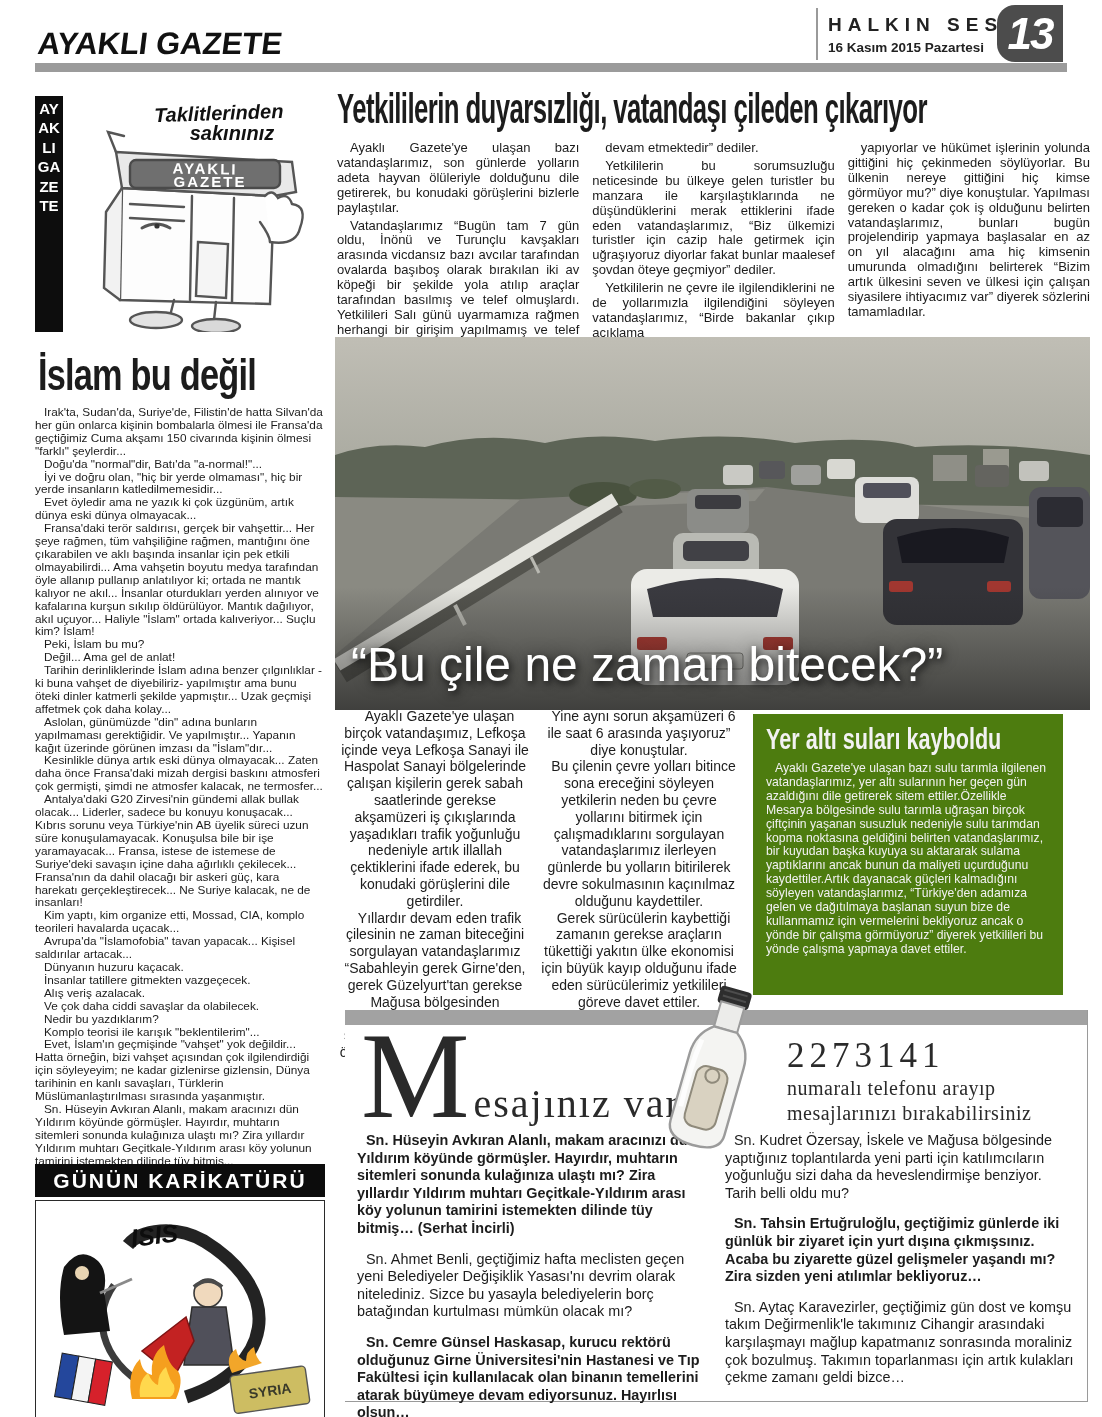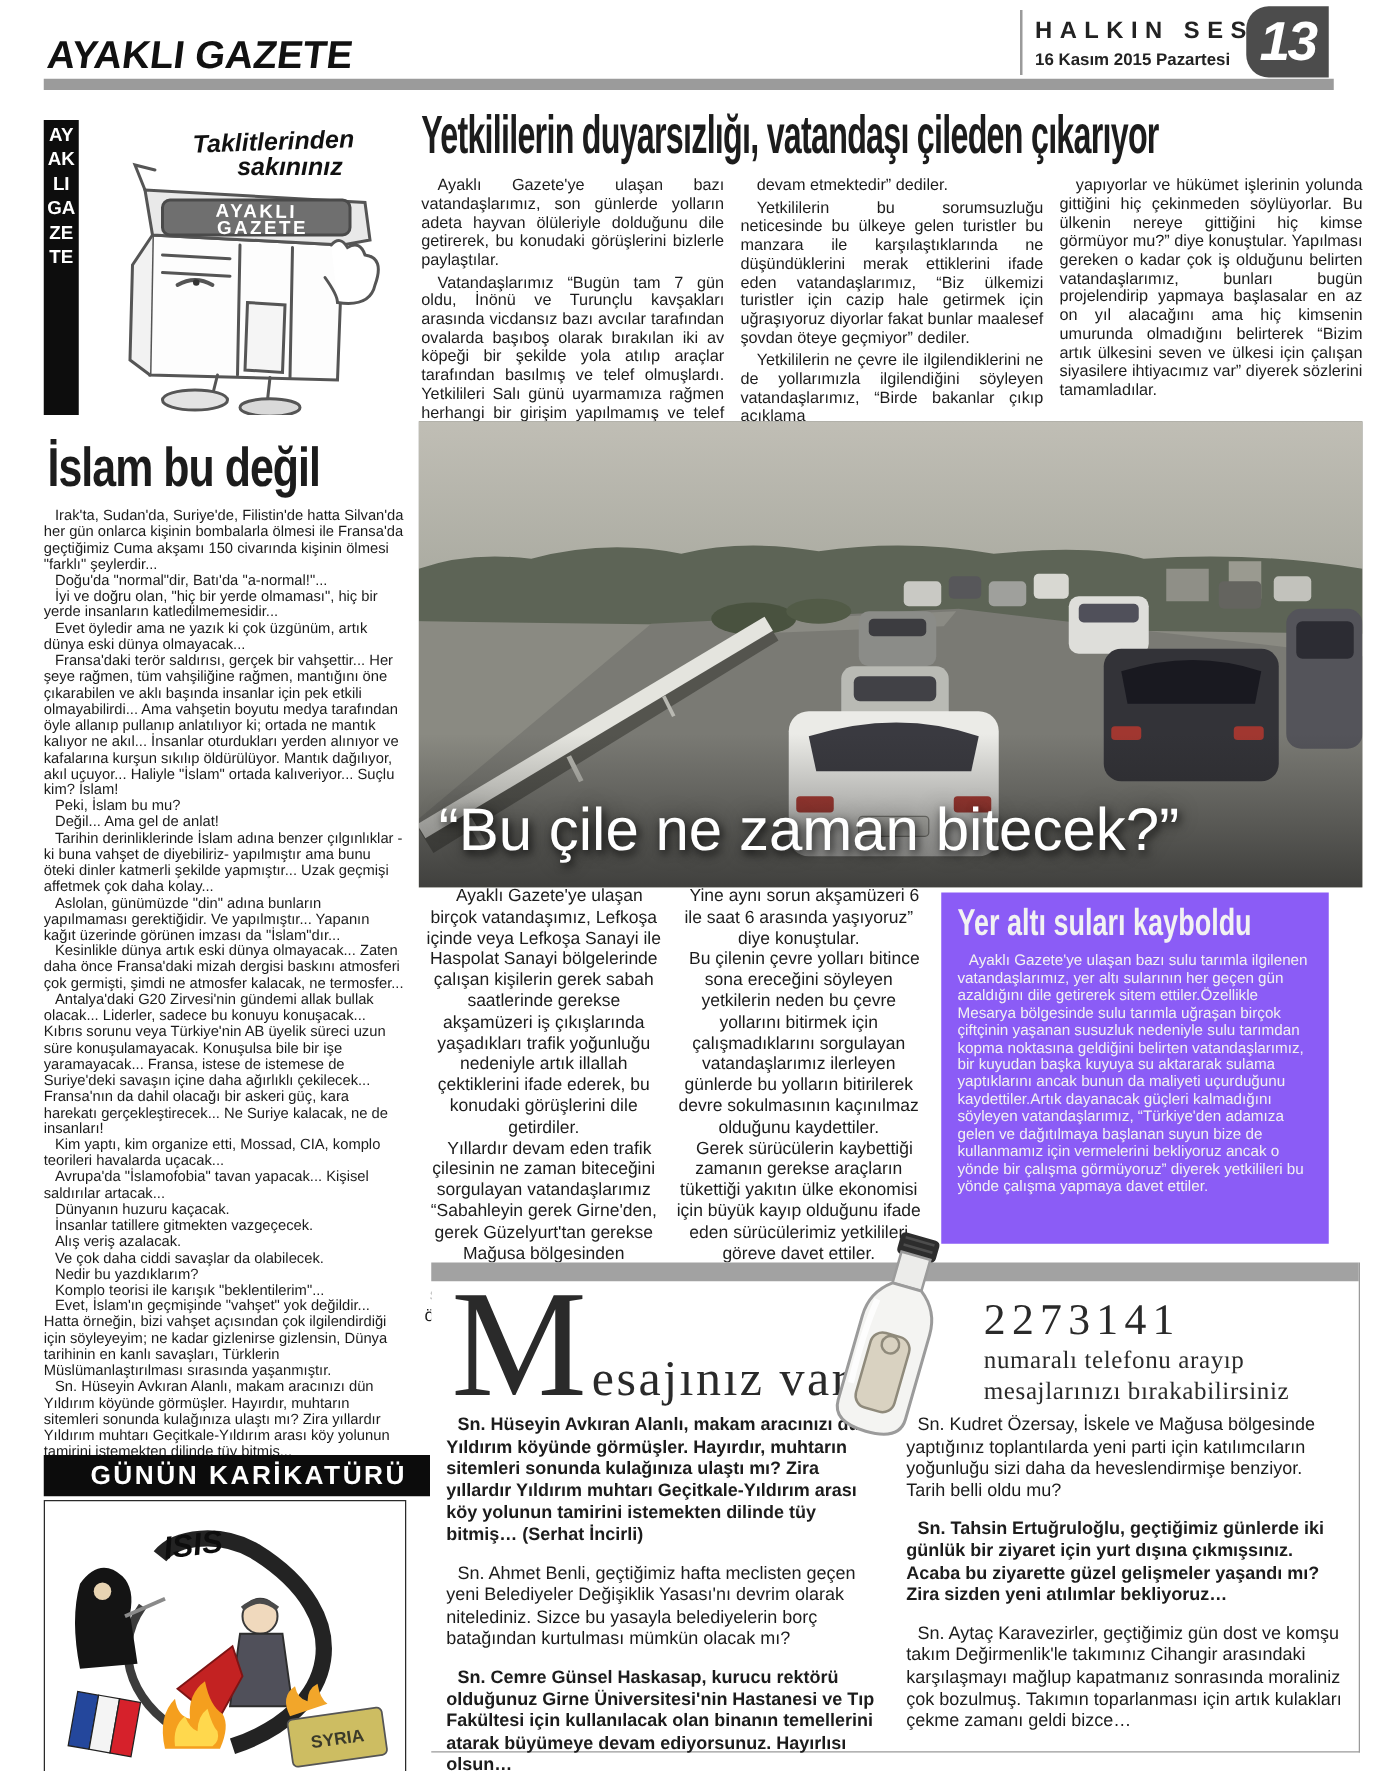--- a/index.html
+++ b/index.html
@@ -23,41 +23,41 @@
   .mascot{position:absolute;left:64px;top:92px;}
   .op-head{position:absolute;left:38px;top:350px;white-space:nowrap;}
   .op-head span{display:inline-block;font-size:44px;font-weight:bold;letter-spacing:-1px;
                 transform:scaleX(.78);transform-origin:0 50%;}
   .op-body{position:absolute;left:35px;top:406px;width:289px;font-size:11.8px;line-height:12.9px;
            text-align:left;}
   .op-body p{margin:0;text-indent:9px;}
   .op-byline{text-align:right;font-weight:bold;text-indent:0 !important;margin-top:2px !important;}
   .gunun{position:absolute;left:35px;top:1164px;width:290px;height:33px;background:#0c0c0c;
          color:#fff;font-weight:bold;font-size:21px;letter-spacing:2px;display:flex;
-         align-items:center;justify-content:center;padding-left:19px;}
+         align-items:center;justify-content:center;}
   .cartoonbox{position:absolute;left:35px;top:1200px;width:288px;height:216px;border:1px solid #2a2a2a;
               background:#fff;overflow:hidden;}
   
   .lead-head{position:absolute;left:337px;top:84px;white-space:nowrap;}
   .lead-head span{display:inline-block;font-size:43px;font-weight:bold;letter-spacing:-1px;
                   transform:scaleX(.60);transform-origin:0 50%;}
   .lead-cols{position:absolute;left:337px;top:141px;width:753px;display:flex;gap:13px;}
   .lead-col{flex:1;font-size:13px;line-height:14.9px;text-align:justify;}
   .lead-col p{margin:0 0 3px 0;text-indent:13px;}
   
   .photo{position:absolute;left:335px;top:337px;width:755px;height:373px;overflow:hidden;background:#8a8a82;}
   .photo-overlay{position:absolute;left:16px;bottom:18px;color:#fff;font-size:48px;font-weight:normal;
                  letter-spacing:0px;white-space:nowrap;text-shadow:2px 3px 7px rgba(0,0,0,.75),0 0 18px rgba(0,0,0,.45);}
   
   .cap1{position:absolute;left:337px;top:708px;width:196px;}
   .cap2{position:absolute;left:537px;top:708px;width:204px;}
   .cap{font-size:14px;line-height:16.8px;text-align:center;}
   .cap p{margin:0;text-indent:9px;}
   
-  .water{position:absolute;left:753px;top:714px;width:310px;height:281px;background:#8b5cf6;
+  .water{position:absolute;left:753px;top:714px;width:310px;height:281px;background:#4d7c0f;
          color:#f2f2f2;box-sizing:border-box;padding:8px 13px;}
   .water-head span{display:inline-block;font-size:30px;font-weight:bold;white-space:nowrap;
                    transform:scaleX(.72);transform-origin:0 50%;}
   .water-body{margin-top:6px;font-size:12.2px;line-height:13.9px;}
   .water-body p{margin:0;text-indent:9px;}
   
   .msgbox{position:absolute;left:345px;top:1010px;width:742px;height:391px;
           border-right:1px solid #9a9a9a;border-bottom:1px solid #9a9a9a;background:#fff;}
   .msg-strip{position:absolute;left:0;top:0;width:100%;height:15px;background:#a2a2a2;}
   .msg-title{position:absolute;left:16px;top:16px;display:flex;align-items:baseline;

